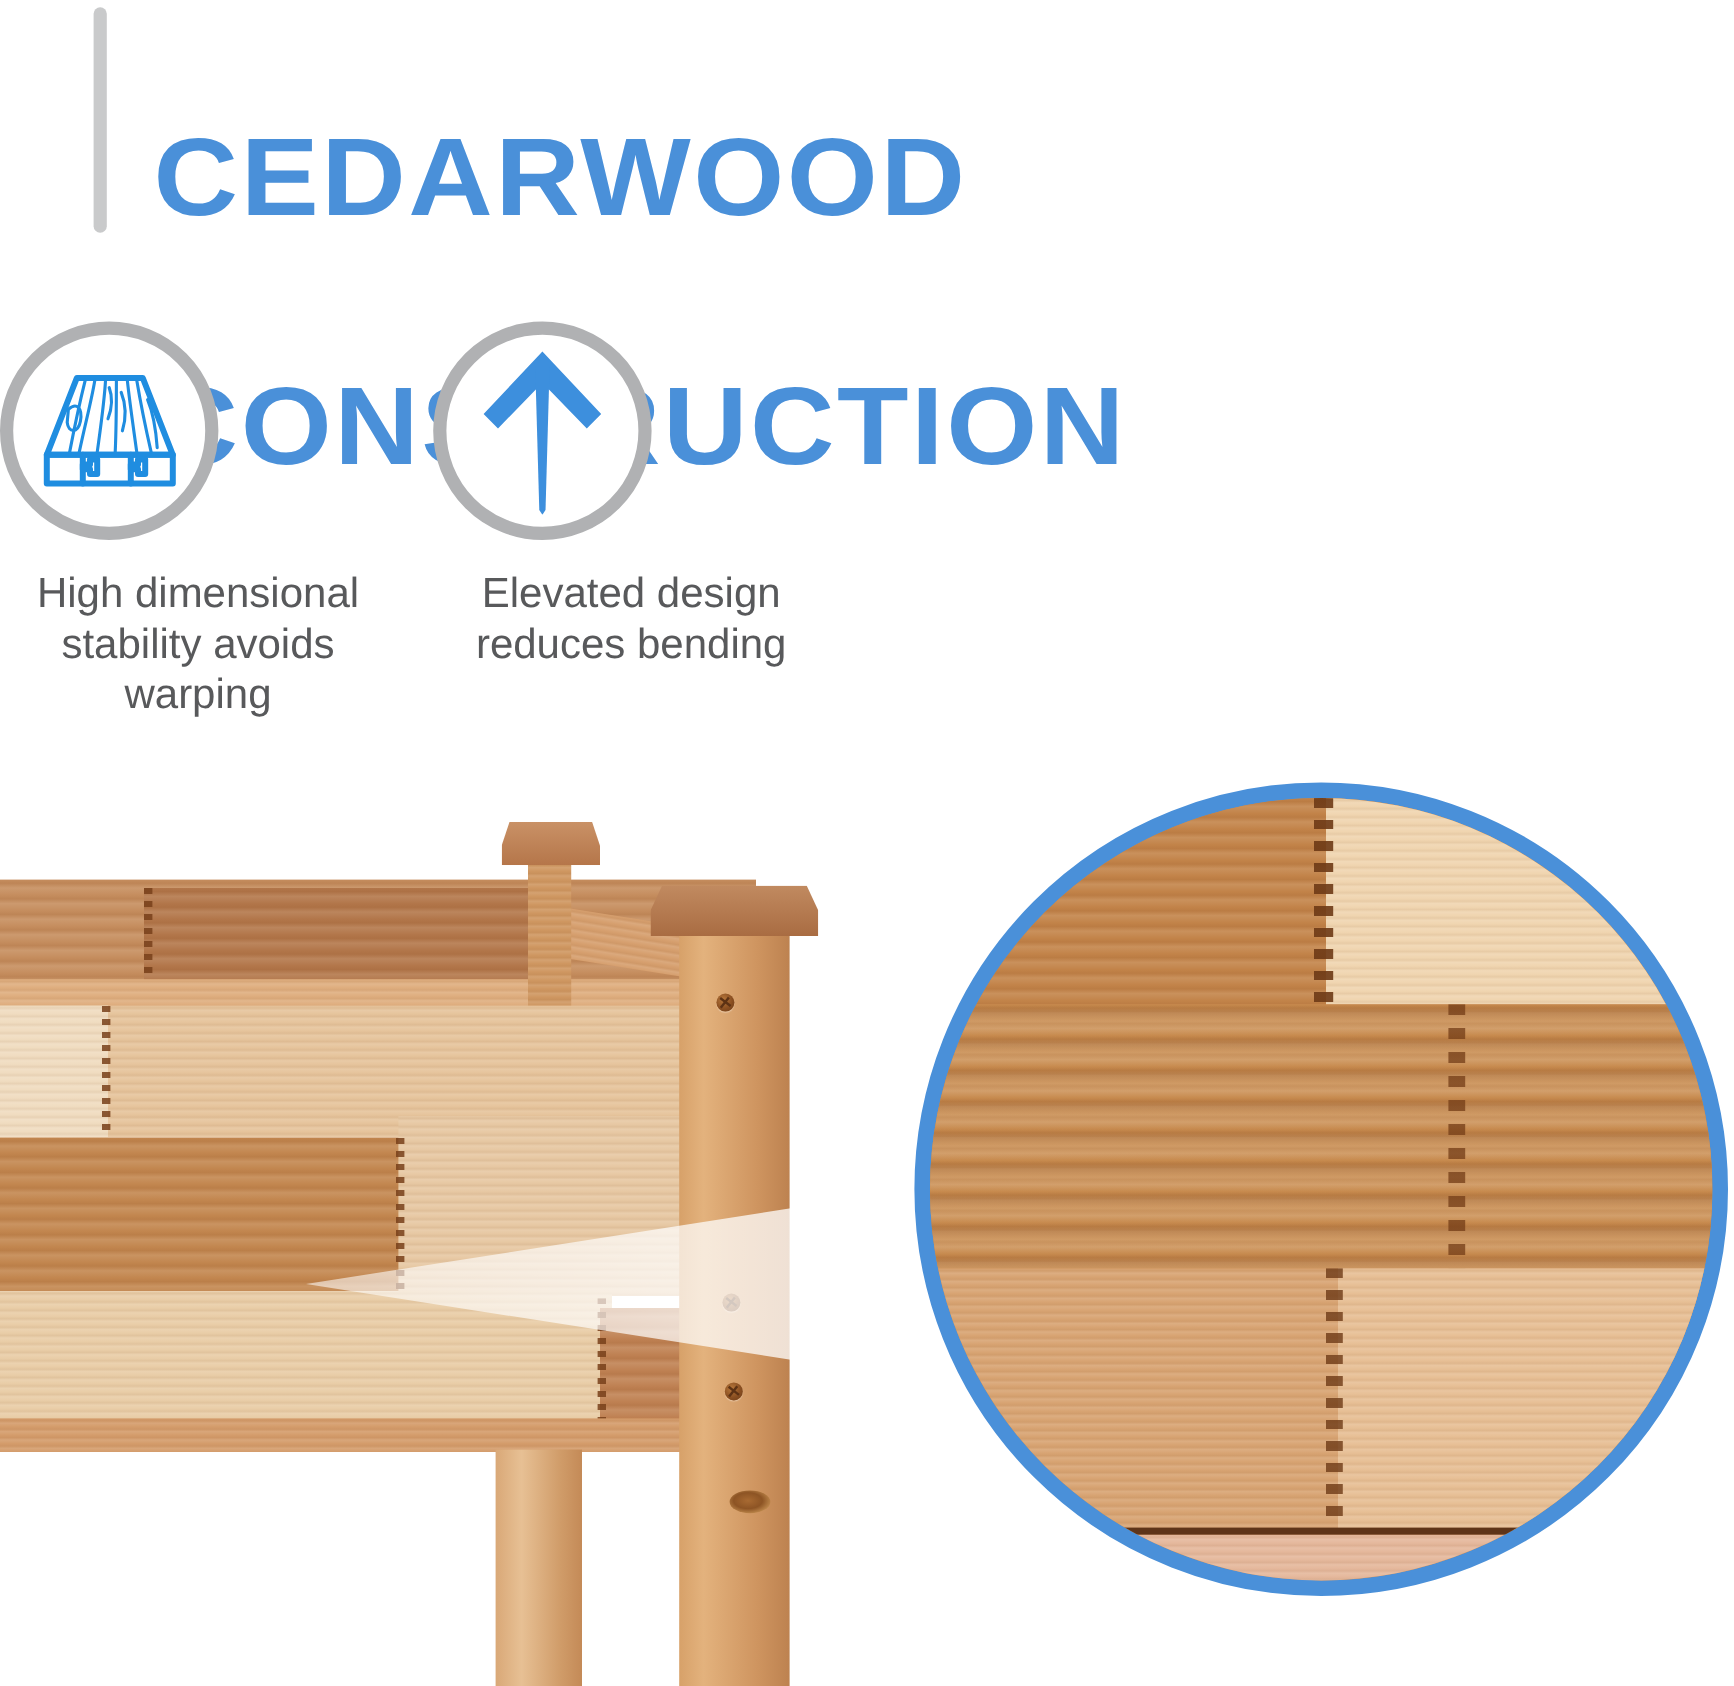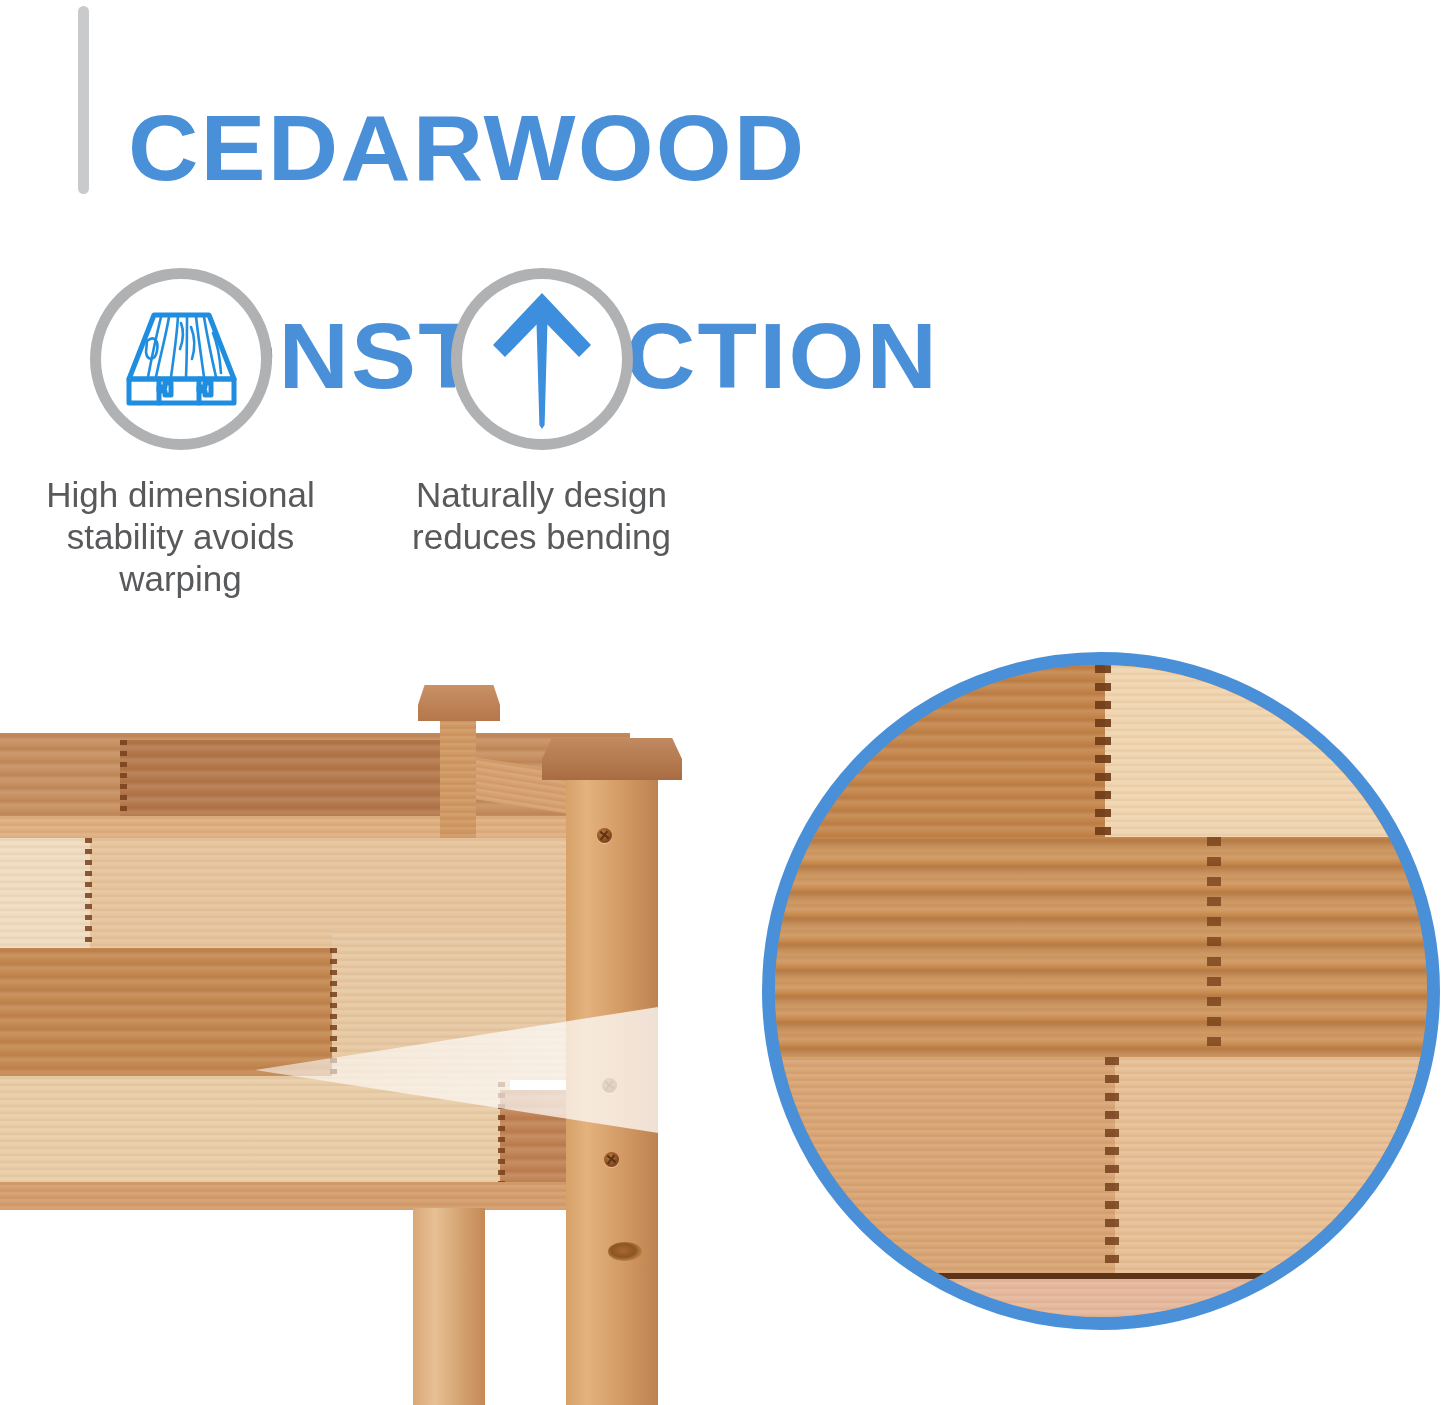--- a/index.html
+++ b/index.html
@@ -66,21 +66,20 @@
     width: 1445px;
     height: 350px;
     display: flex;
     flex-direction: row;
     align-items: flex-start;
   }
   .feature {
     width: 361px;
     display: flex;
     flex-direction: column;
-    align-items: center;
   }
   .feature-badge {
     width: 182px;
     height: 182px;
     border-radius: 50%;
     border: 11px solid #b0b1b3;
     box-sizing: border-box;
     background: #ffffff;
     display: flex;
     align-items: center;
@@ -244,21 +243,21 @@
 
     <div class="feature">
       <div class="feature-badge">
         <span>
           <svg width="110" height="140" viewBox="0 0 110 140">
             <path d="M55 4 L104 56 L92 68 L55 30 L18 68 L6 56 Z" fill="#3d8fdd"></path>
             <path d="M49 16 L61 16 L57.6 136 L55 140 L52.4 136 Z" fill="#3d8fdd"></path>
           </svg>
         </span>
       </div>
-      <div class="feature-caption">Naturally design reduces bending</div>
+      <div class="feature-caption">Elevated design reduces bending</div>
     </div>
   </div>
 
   <div class="photo">
 
     <div class="wood grain-arch" style="left:-10px; top:103px; width:640px; height:90px;
                 background-color:#c58d5e;"></div>
     <div class="wood grain-arch" style="left:120px; top:110px; width:320px; height:80px;
                 background-color:#b2764a;"></div>
     <div class="comb" style="left:120px; top:110px; width:7px; height:80px;"></div>

